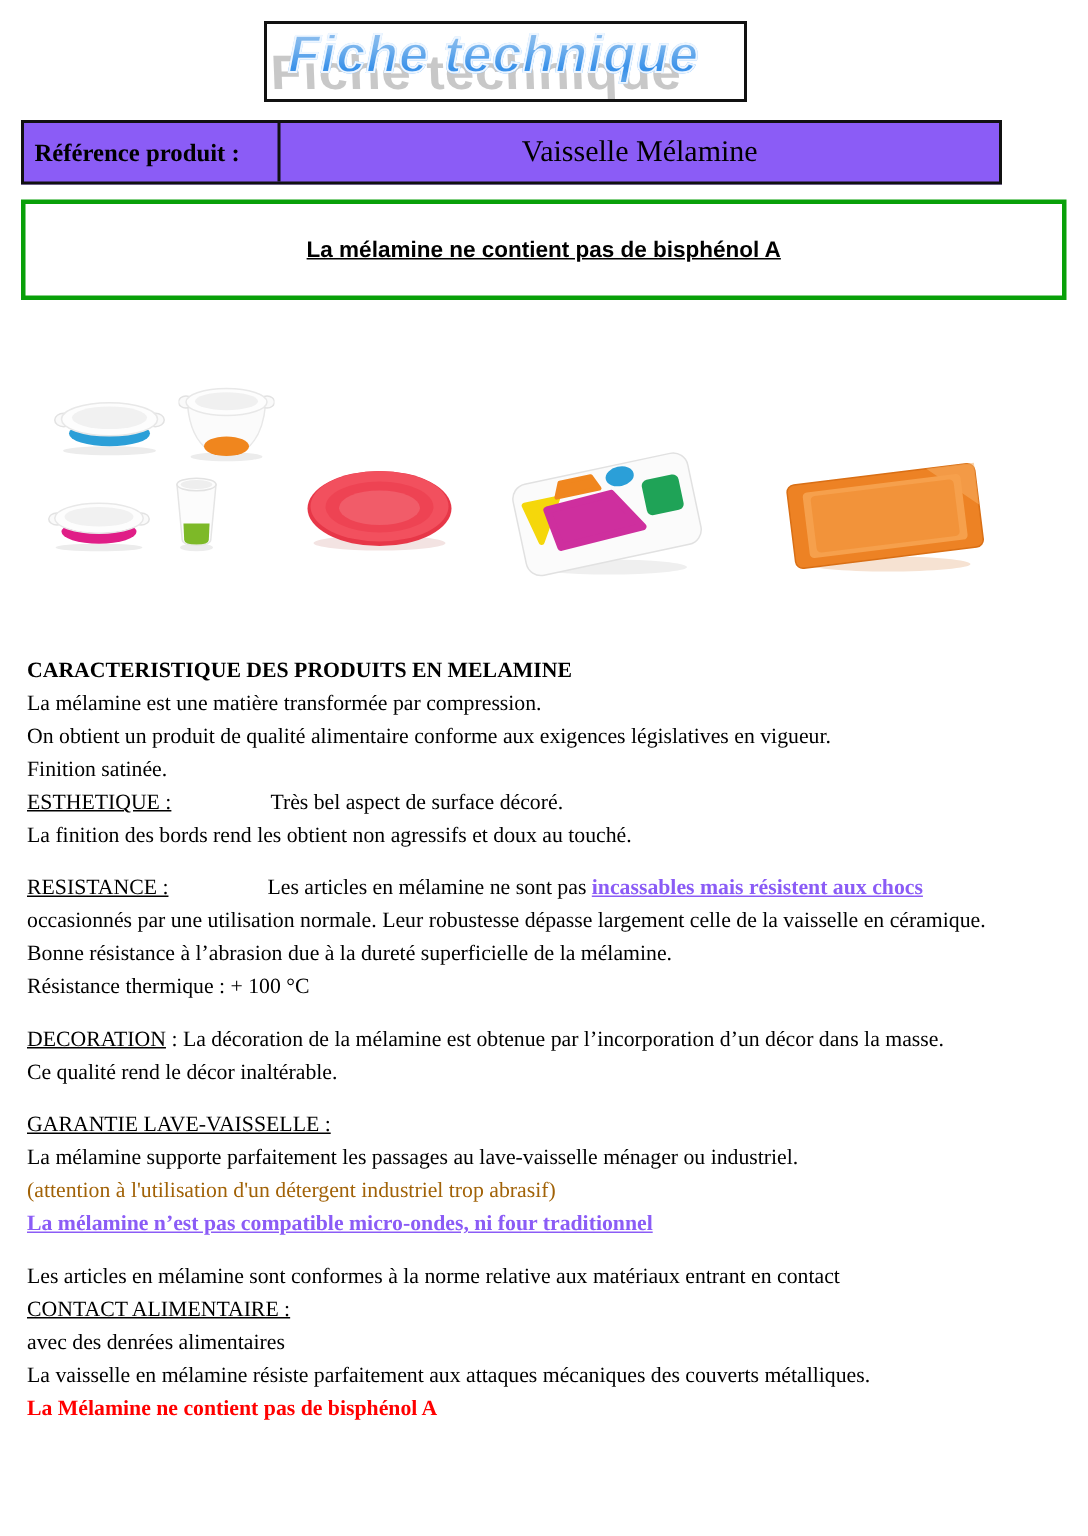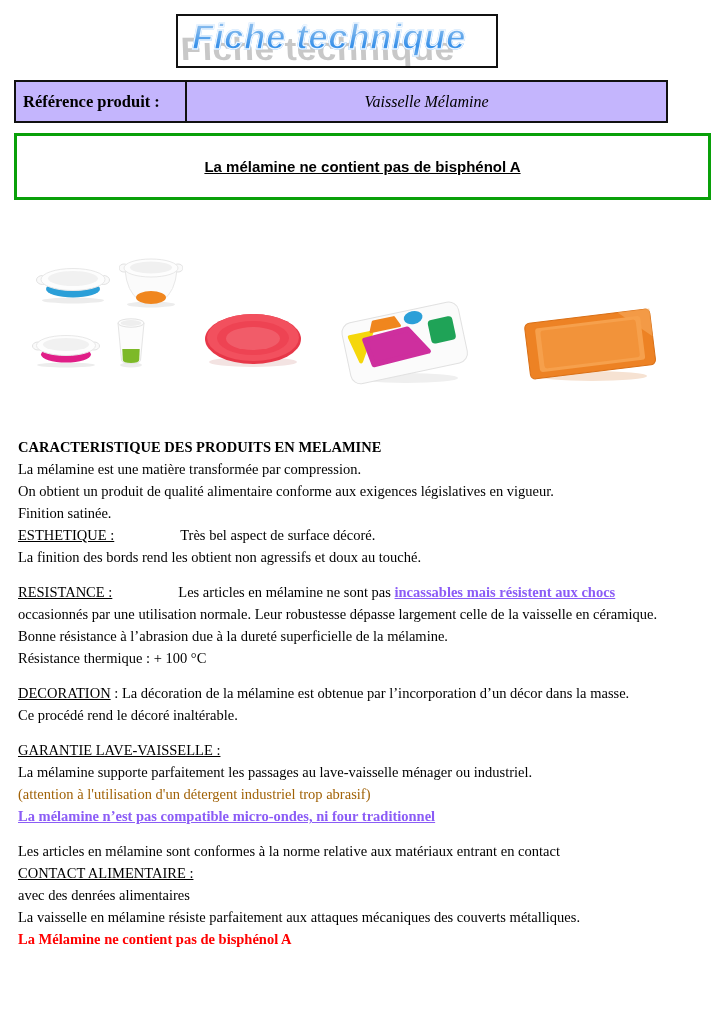--- a/index.html
+++ b/index.html
@@ -24,27 +24,27 @@
     background-image:linear-gradient(180deg,#cfe6fc 0%,#9fd0fa 35%,#3f9bf5 72%,#85c2f8 100%);
     -webkit-background-clip:text; background-clip:text;
     -webkit-text-fill-color:transparent;
     -webkit-text-stroke:1.3px #eef6ff;
     text-shadow:0 0 1px rgba(45,127,212,0.35);
   }
 
   
   .ref-table {
     position:absolute; left:14px; top:80px; width:650px; height:39px;
-    border:2px solid #111; display:flex; background:#c4b5fd;
+    border:2px solid #111; display:flex; background:#8b5cf6;
   }
   .ref-label-cell {
     width:162px; border-right:2px solid #111; font-weight:bold; font-size:16.5px;
     display:flex; align-items:center; padding-left:7px;
   }
-  .ref-value-cell { flex:1; display:flex; align-items:center; justify-content:center; font-size:16px;font-style:italic; }
+  .ref-value-cell { flex:1; display:flex; align-items:center; justify-content:center; font-size:20px; }
 
   
   .notice-box {
     position:absolute; left:14px; top:133px; width:691px; height:61px;
     border:3px solid #09A009; background:#fff;
     display:flex; align-items:center; justify-content:center;
   }
   .notice-text { font-family:"Liberation Sans", sans-serif; font-weight:700; font-size:15px;
     text-decoration:underline; }
 
@@ -189,21 +189,21 @@
 
     <div class="para">
       <p class="line"><span class="u">RESISTANCE :</span><span class="tab"></span><span>Les articles en mélamine ne sont pas </span><span class="red-b-u">incassables mais résistent aux chocs</span></p>
       <p class="line">occasionnés par une utilisation normale. Leur robustesse dépasse largement celle de la vaisselle en céramique.</p>
       <p class="line">Bonne résistance à l’abrasion due à la dureté superficielle de la mélamine.</p>
       <p class="line">Résistance thermique : + 100 °C</p>
     </div>
 
     <div class="para">
       <p class="line"><span class="u">DECORATION</span><span> : La décoration de la mélamine est obtenue par l’incorporation d’un décor dans la masse.</span></p>
-      <p class="line">Ce procédé rend le décoré inaltérable.</p>
+      <p class="line">Ce qualité rend le décor inaltérable.</p>
     </div>
 
     <div class="para">
       <p class="line u">GARANTIE LAVE-VAISSELLE :</p>
       <p class="line">La mélamine supporte parfaitement les passages au lave-vaisselle ménager ou industriel.</p>
       <p class="line red">(attention à l'utilisation d'un détergent industriel trop abrasif)</p>
       <p class="line"><span class="red-b-u">La mélamine n’est pas compatible micro-ondes, ni four traditionnel</span></p>
     </div>
 
     <div class="para">

